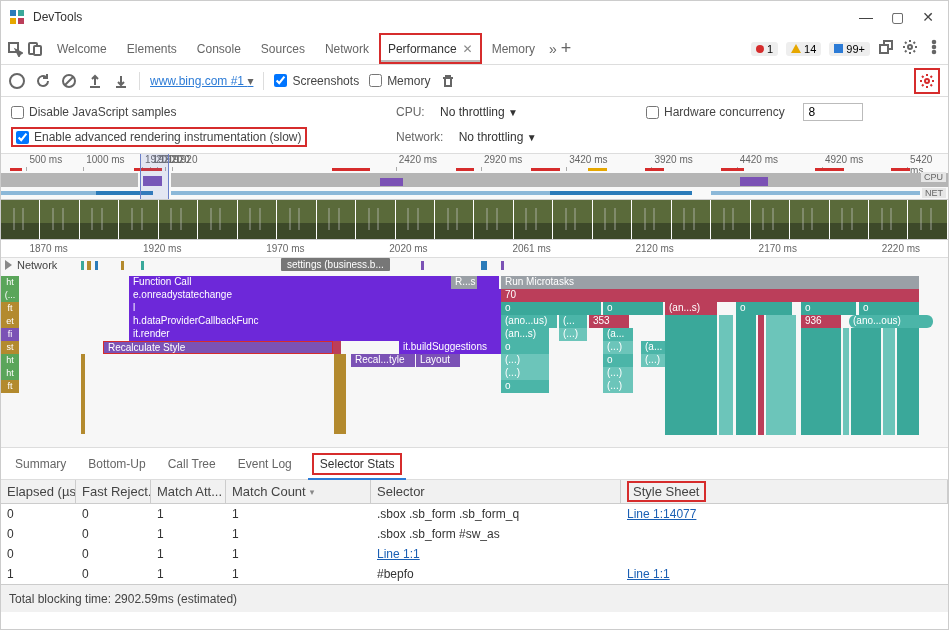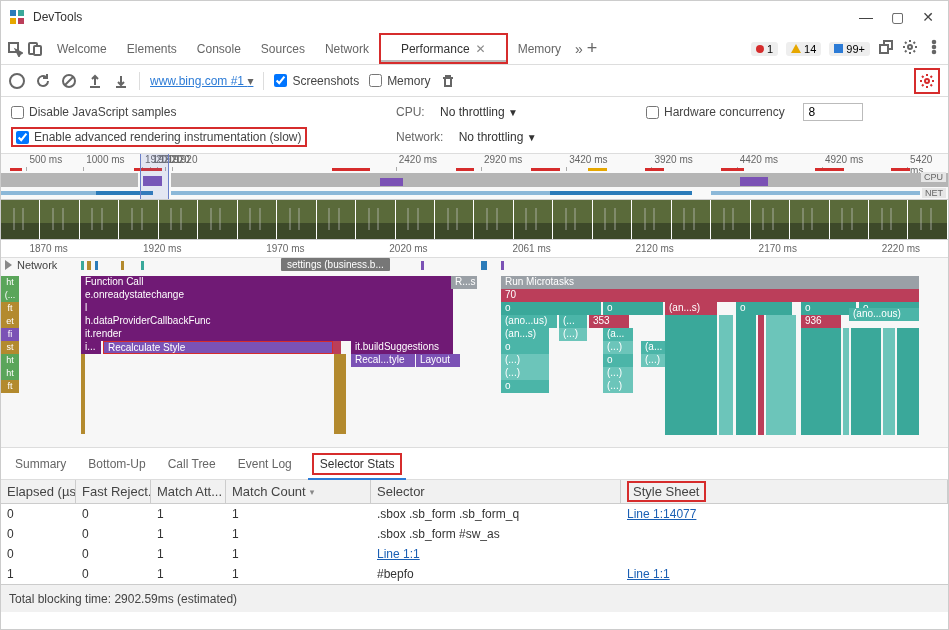--- a/index.html
+++ b/index.html
@@ -62,21 +62,21 @@
 .flame { position:relative; height:190px; overflow:hidden; background:#f7f7f7; border-bottom:1px solid #ddd; }
 .play-tri { position:absolute; left:4px; top:2px; width:0; height:0; border-top:5px solid transparent; border-bottom:5px solid transparent; border-left:7px solid #888; }
 .net-label { position:absolute; left:16px; top:1px; font-size:11px; color:#444; }
 .task-chip { position:absolute; top:0; background:#777; color:#fff; font-size:10px; padding:1px 6px; border-radius:1px; }
 .row-labels { position:absolute; left:0; top:18px; width:18px; }
 .row-lab { height:13px; font-size:9px; color:#fff; text-align:center; line-height:13px; }
 .lab-g { background:#5aa55a; }
 .lab-b { background:#b38a2e; }
 .lab-p { background:#7b52b5; }
 .flamebar { position:absolute; height:13px; font-size:10px; color:#fff; padding:0 4px; overflow:hidden; white-space:nowrap; }
-.c-brown { background:#701a75; }
+.c-brown { background:#6d28d9;margin-left:48px; }
 .c-purple { background:#7b52b5; }
 .c-crimson { background:#bb3e5a; }
 .c-teal { background:#3aa89a; }
 .c-teal2 { background:#4bb5a8; }
 .c-gray { background:#9aa0a6; }
 .c-teal-lt { background:#6cc5ba; }
 .teal-block { position:absolute; background:#3aa89a; }
 .teal-block.lt { background:#6cc5ba; }
 .crimson-block { position:absolute; background:#bb3e5a; }
 .bottom-tabs { height:32px; display:flex; align-items:center; gap:18px; padding:0 12px; border-bottom:1px solid #ddd; font-size:12px; color:#666; }
@@ -133,21 +133,21 @@
           <rect x="2" y="2" width="8" height="11" rx="1"></rect>
           <rect x="7" y="5" width="7" height="9" rx="1" fill="#fff"></rect>
         </svg>
       </span>
     <div class="panel-tabs">
       <div class="panel-tab">Welcome</div>
       <div class="panel-tab">Elements</div>
       <div class="panel-tab">Console</div>
       <div class="panel-tab">Sources</div>
       <div class="panel-tab">Network</div>
-      <div class="panel-tab active highlight-red" style="padding:0 20px;">
+      <div class="panel-tab active highlight-red" style="padding:0 7px;">
         <span>Performance</span>
         <span class="close-x">✕</span>
       </div>
       <div class="panel-tab">Memory</div>
     </div>
     <span class="chev">»</span>
     <span class="chev" style="font-size:18px;">+</span>
     <div class="top-right">
       <span class="badge">
           <span class="dot-red"></span>
@@ -367,21 +367,21 @@
     <div class="flamebar c-teal" style="top:44px;left:602px;width:60px;">o</div>
     <div class="flamebar c-crimson" style="top:44px;left:664px;width:52px;">(an...s)</div>
     <div class="flamebar c-teal" style="top:44px;left:735px;width:56px;">o</div>
     <div class="flamebar c-teal" style="top:44px;left:800px;width:55px;">o</div>
     <div class="flamebar c-teal" style="top:44px;left:858px;width:60px;">o</div>
 
     <div class="flamebar c-teal2" style="top:57px;left:500px;width:56px;">(ano...us)</div>
     <div class="flamebar c-teal2" style="top:57px;left:558px;width:28px;">(...</div>
     <div class="flamebar c-crimson" style="top:57px;left:588px;width:40px;">353</div>
     <div class="flamebar c-crimson" style="top:57px;left:800px;width:40px;">936</div>
-    <div class="flamebar c-teal2" style="top:50px;left:848px;width:70px;">(ano...ous)</div>
+    <div class="flamebar c-teal2" style="top:57px;left:848px;width:84px;border-radius:6px;">(ano...ous)</div>
 
     <div class="flamebar c-teal2" style="top:70px;left:500px;width:48px;">(an...s)</div>
     <div class="flamebar c-teal-lt" style="top:70px;left:558px;width:28px;">(...)</div>
     <div class="flamebar c-teal2" style="top:70px;left:602px;width:30px;">(a...</div>
     <div class="flamebar c-teal2" style="top:83px;left:500px;width:48px;">o</div>
     <div class="flamebar c-teal-lt" style="top:83px;left:602px;width:30px;">(...)</div>
     <div class="flamebar c-teal2" style="top:83px;left:640px;width:30px;">(a...</div>
     <div class="flamebar c-teal-lt" style="top:96px;left:500px;width:48px;">(...)</div>
     <div class="flamebar c-teal2" style="top:96px;left:602px;width:30px;">o</div>
     <div class="flamebar c-teal-lt" style="top:96px;left:640px;width:30px;">(...)</div>

